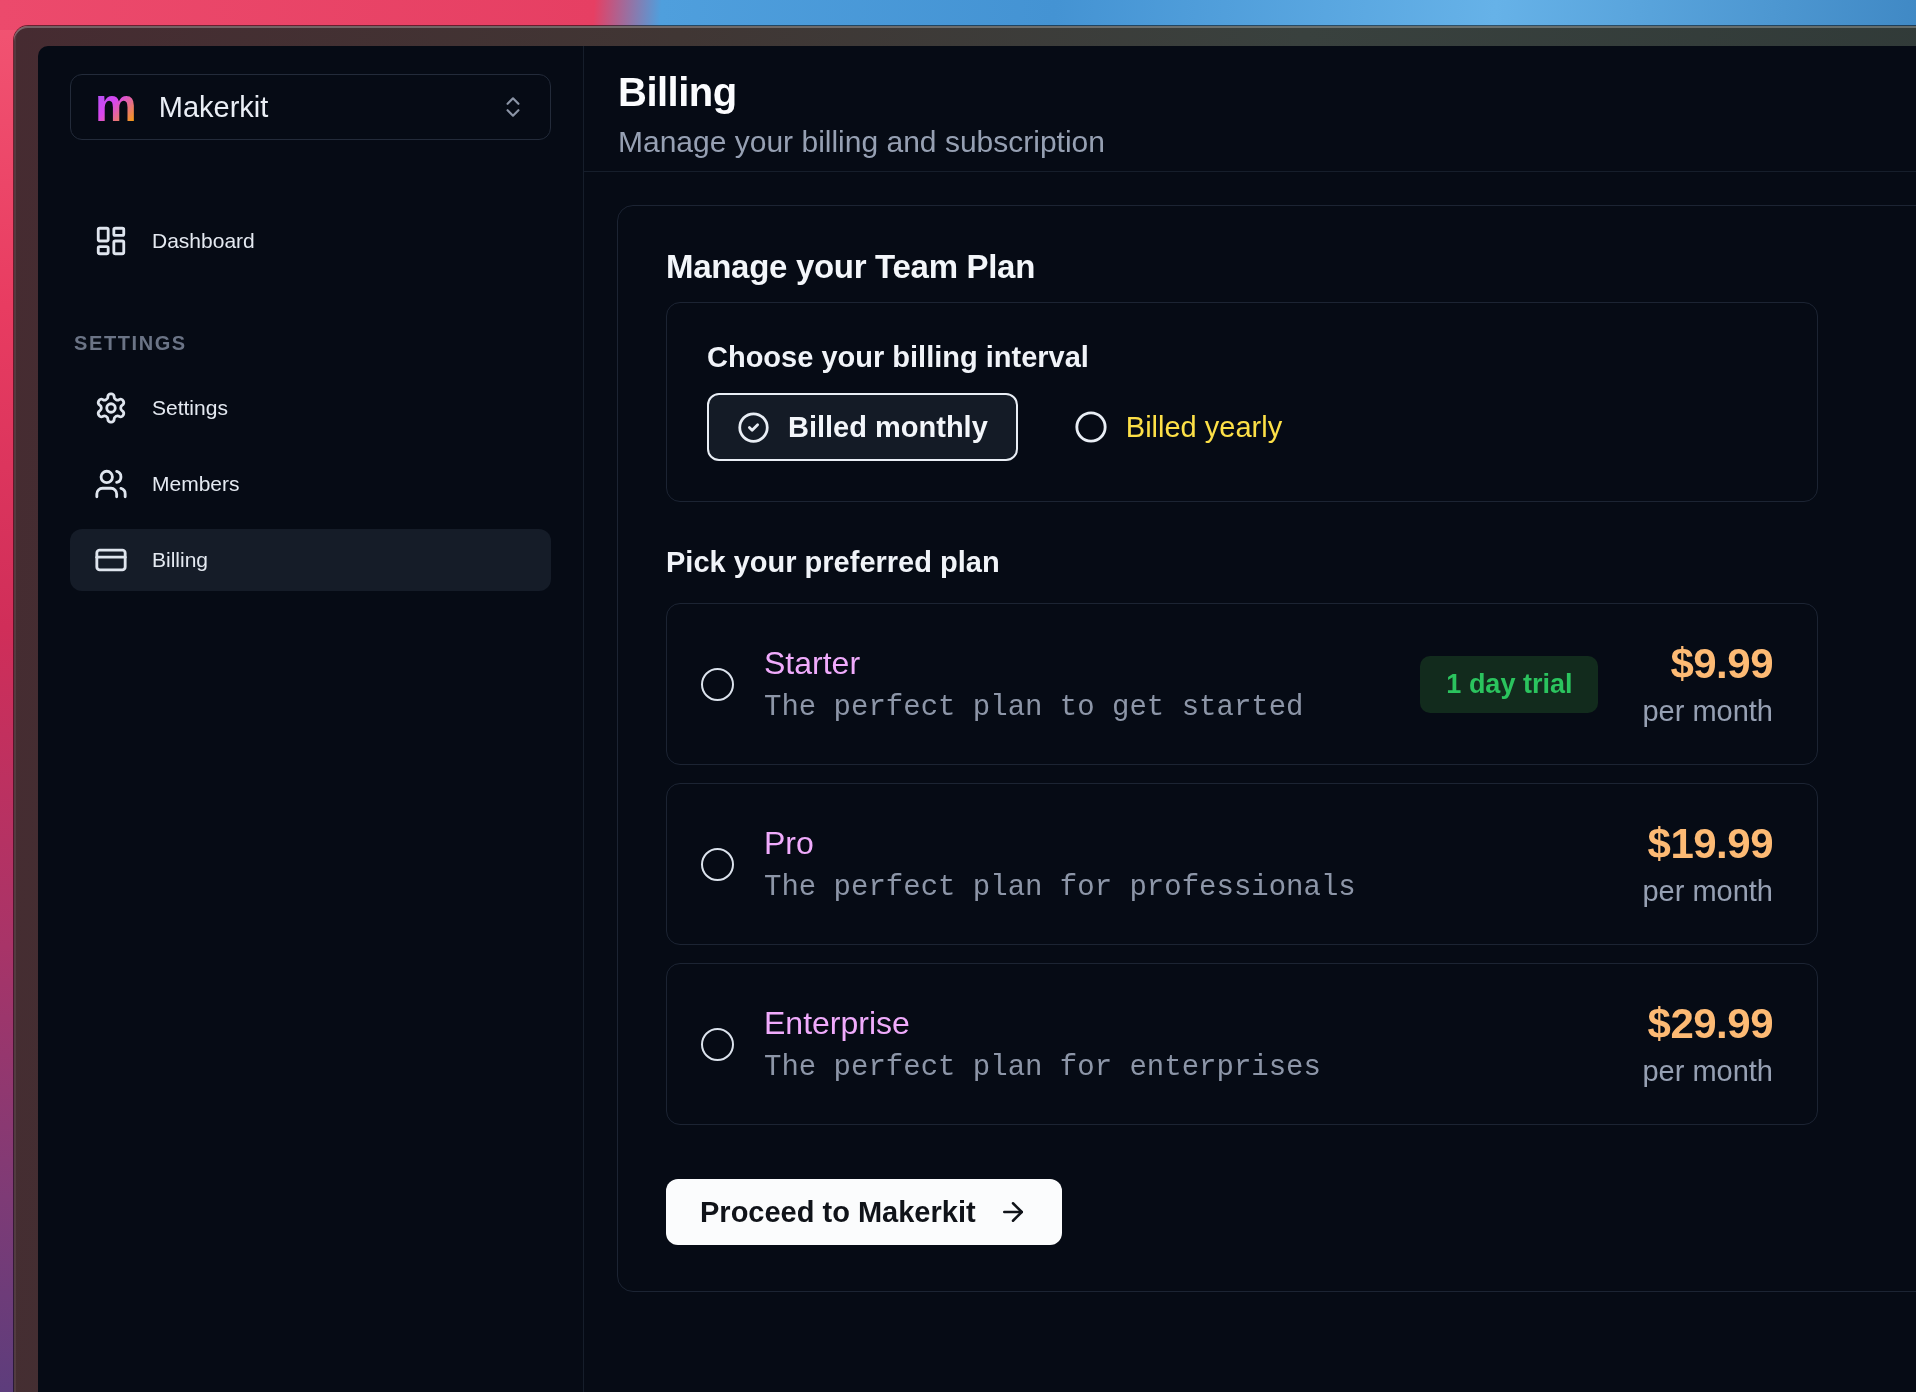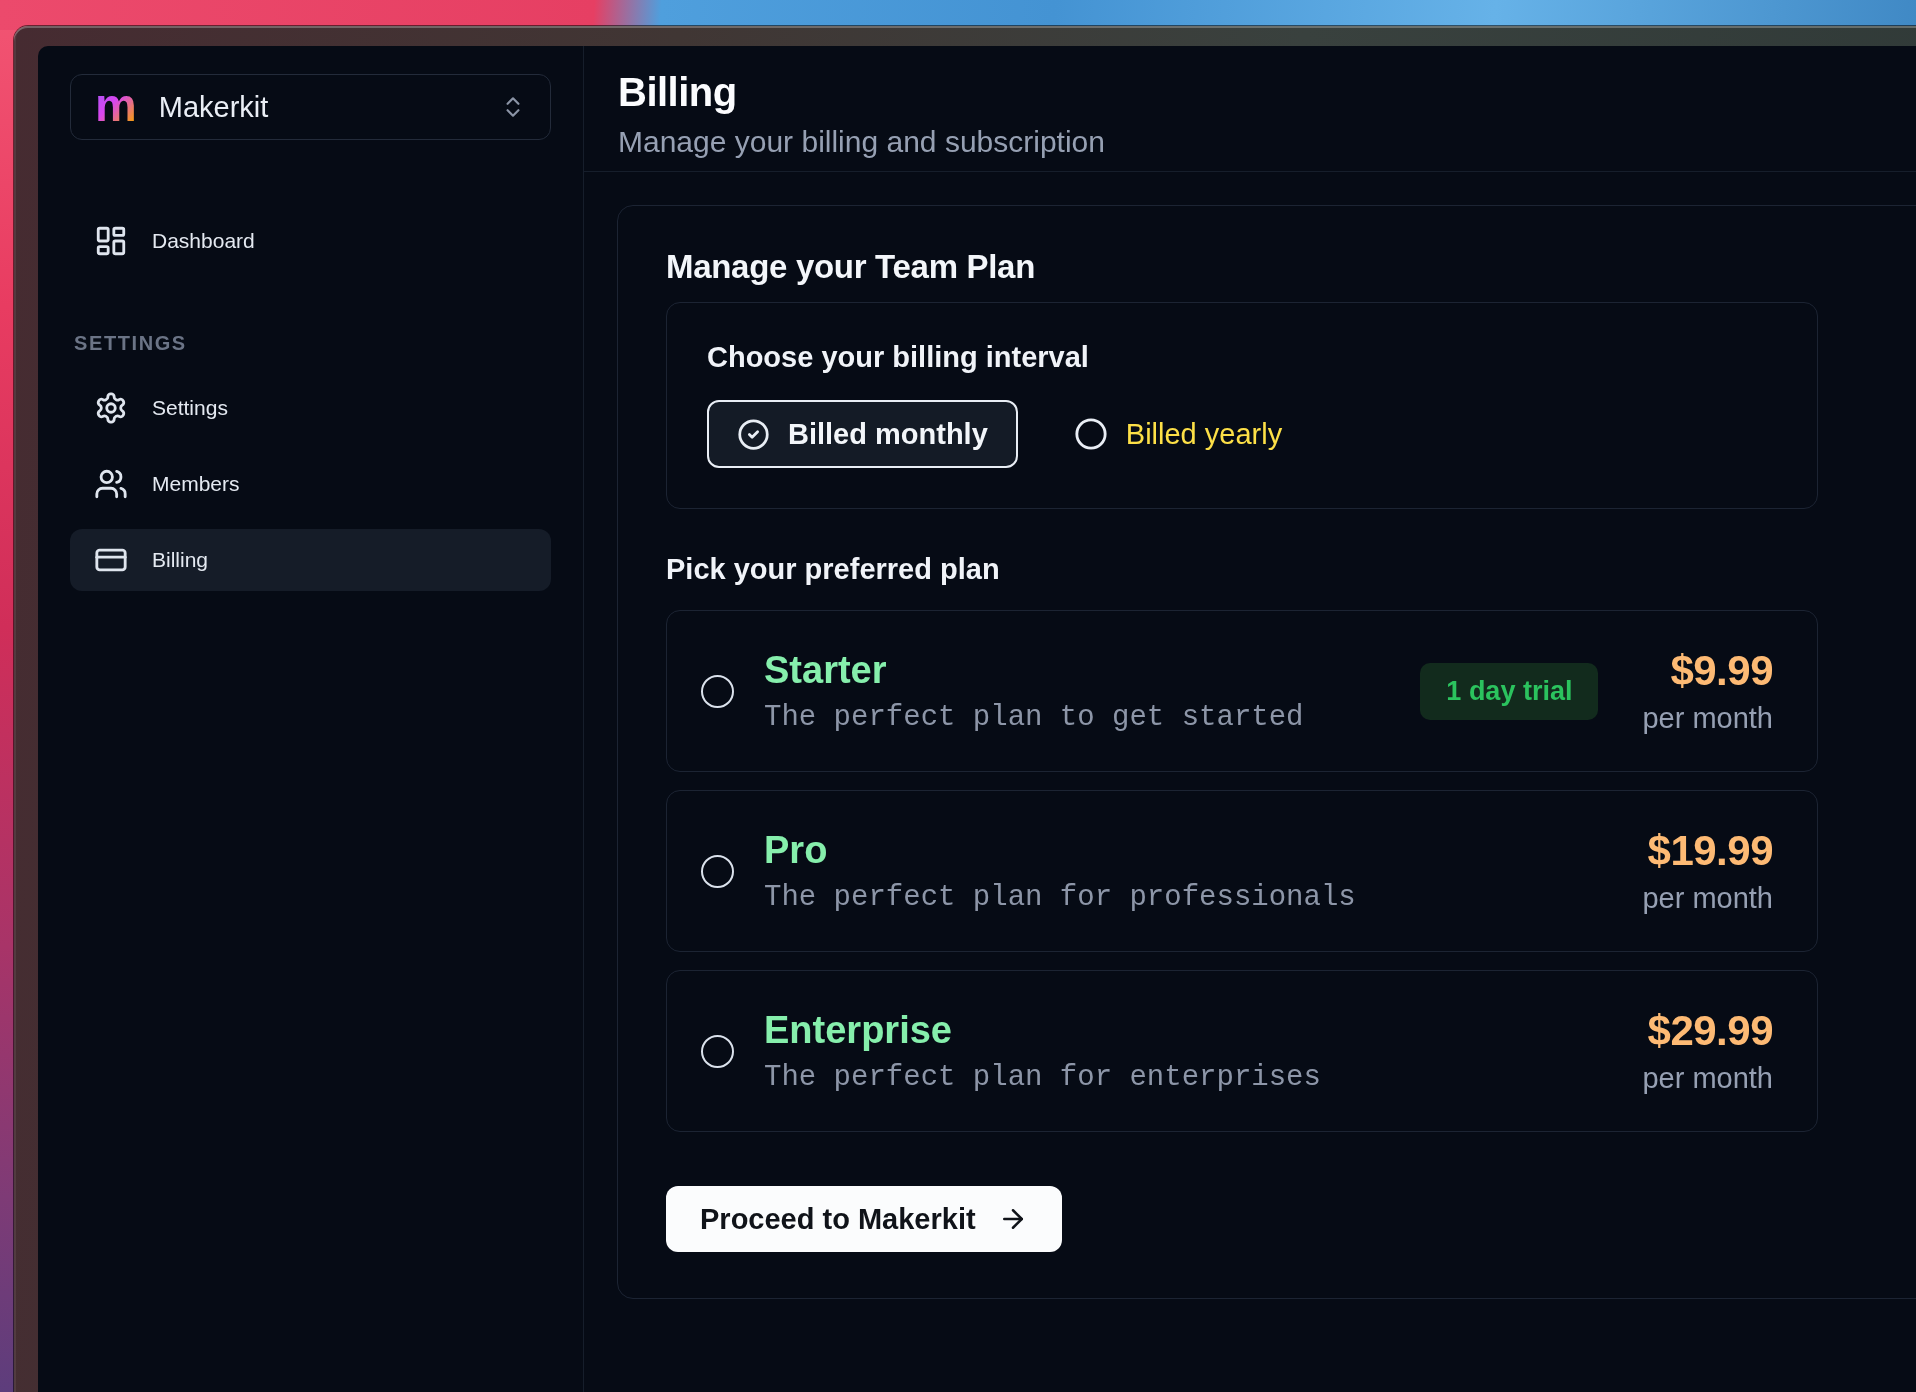--- a/index.html
+++ b/index.html
@@ -46,33 +46,33 @@
   .page-title { font-size:40px; font-weight:700; color:#fbfcfe; letter-spacing:-.5px; margin-bottom:10px; }
   .page-subtitle { font-size:30px; color:var(--text-muted,#96a0b3); }
   .main-body { flex:1; padding:33px 0 0 33px; }
   .outer-card { border:1px solid var(--card-border,#1c2433); border-radius:16px;
     padding:42px 120px 46px 48px; margin-right:-80px; }
   .card-title { font-size:33px; font-weight:700; color:#f3f6fa; margin-bottom:16px; letter-spacing:-.3px; }
   .card-desc { font-size:29px; color:var(--text-muted,#96a0b3); margin-bottom:50px; }
 
   .interval-card { width:1152px; border:1px solid var(--card-border,#1c2433); border-radius:14px;
     padding:38px 40px 40px; margin-bottom:44px; }
-  .interval-label { font-size:29px; font-weight:600; color:#f0f3f8; margin-bottom:26px; }
+  .interval-label { font-size:29px; font-weight:600; color:#f0f3f8; margin-bottom:19px; }
   .pill-row { display:flex; align-items:center; gap:56px; }
   .pill-selected { display:flex; align-items:center; gap:18px; height:68px; padding:0 28px;
     border:2px solid #e9eef5; border-radius:12px; background:#141b26; font-size:29px; color:#f3f6fa; cursor:pointer;font-weight:bold; }
   .pill-unselected { display:flex; align-items:center; gap:18px; font-size:29px; color:#fde047; cursor:pointer; }
   .pill-selected svg, .pill-unselected svg { color:#e9eef5; }
 
   .plans-label { font-size:29px; font-weight:600; color:#f0f3f8; margin-bottom:24px; }
   .plan-row { width:1152px; height:162px; border:1px solid var(--card-border,#1c2433); border-radius:14px;
     display:flex; align-items:center; gap:30px; padding:0 44px 0 34px; margin-bottom:18px; cursor:pointer; }
   .radio { width:33px; height:33px; border:2.5px solid #dbe2ec; border-radius:50%; flex:0 0 auto; }
   .plan-info { display:flex; flex-direction:column; gap:9px; }
-  .plan-name { font-size:38px; font-weight:700; color:#86efac; }
+  .plan-name { font-size:32px; font-weight:400; color:#f0abfc; }
   .plan-desc { font-size:29px; color:#8d96a8;font-family:Liberation Mono, monospace; }
   .plan-right { margin-left:auto; display:flex; align-items:center; gap:44px; }
   .trial-badge { background:var(--accent-green-bg,#122b1d); color:var(--accent-green,#2bc35e);
     font-size:27px; font-weight:700; padding:13px 26px; border-radius:10px; }
   .price-block { text-align:right; }
   .price { font-size:42px; font-weight:700; color:#fdba74; letter-spacing:-.5px; margin-bottom:7px; }
   .period { font-size:29px; color:var(--text-muted,#96a0b3); }
 
   .submit-btn { margin-top:36px; display:inline-flex; align-items:center; gap:22px; height:66px;
     padding:0 34px; background:#fbfcfd; color:#101319; border:none; border-radius:12px;

